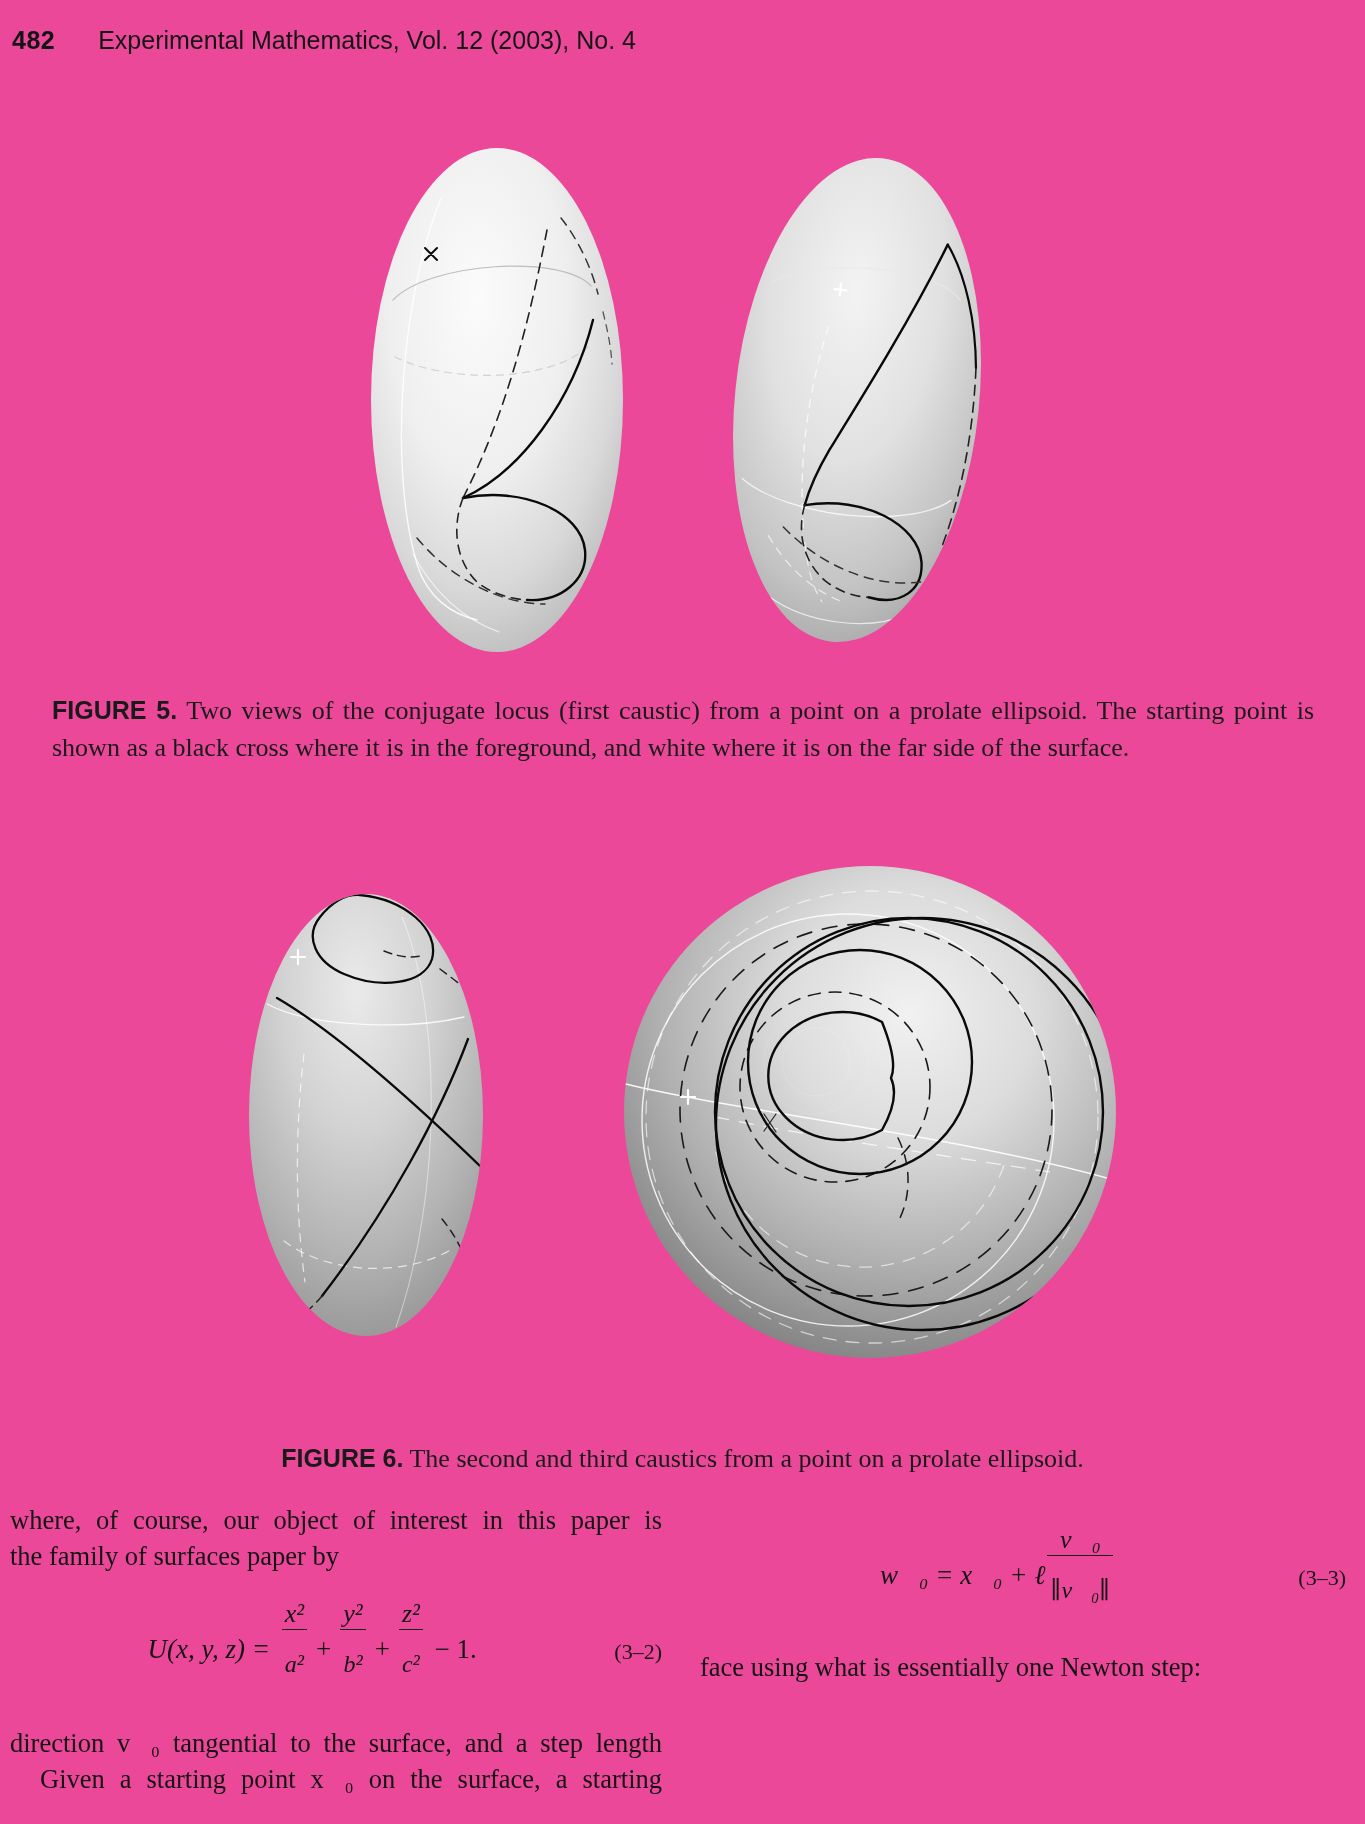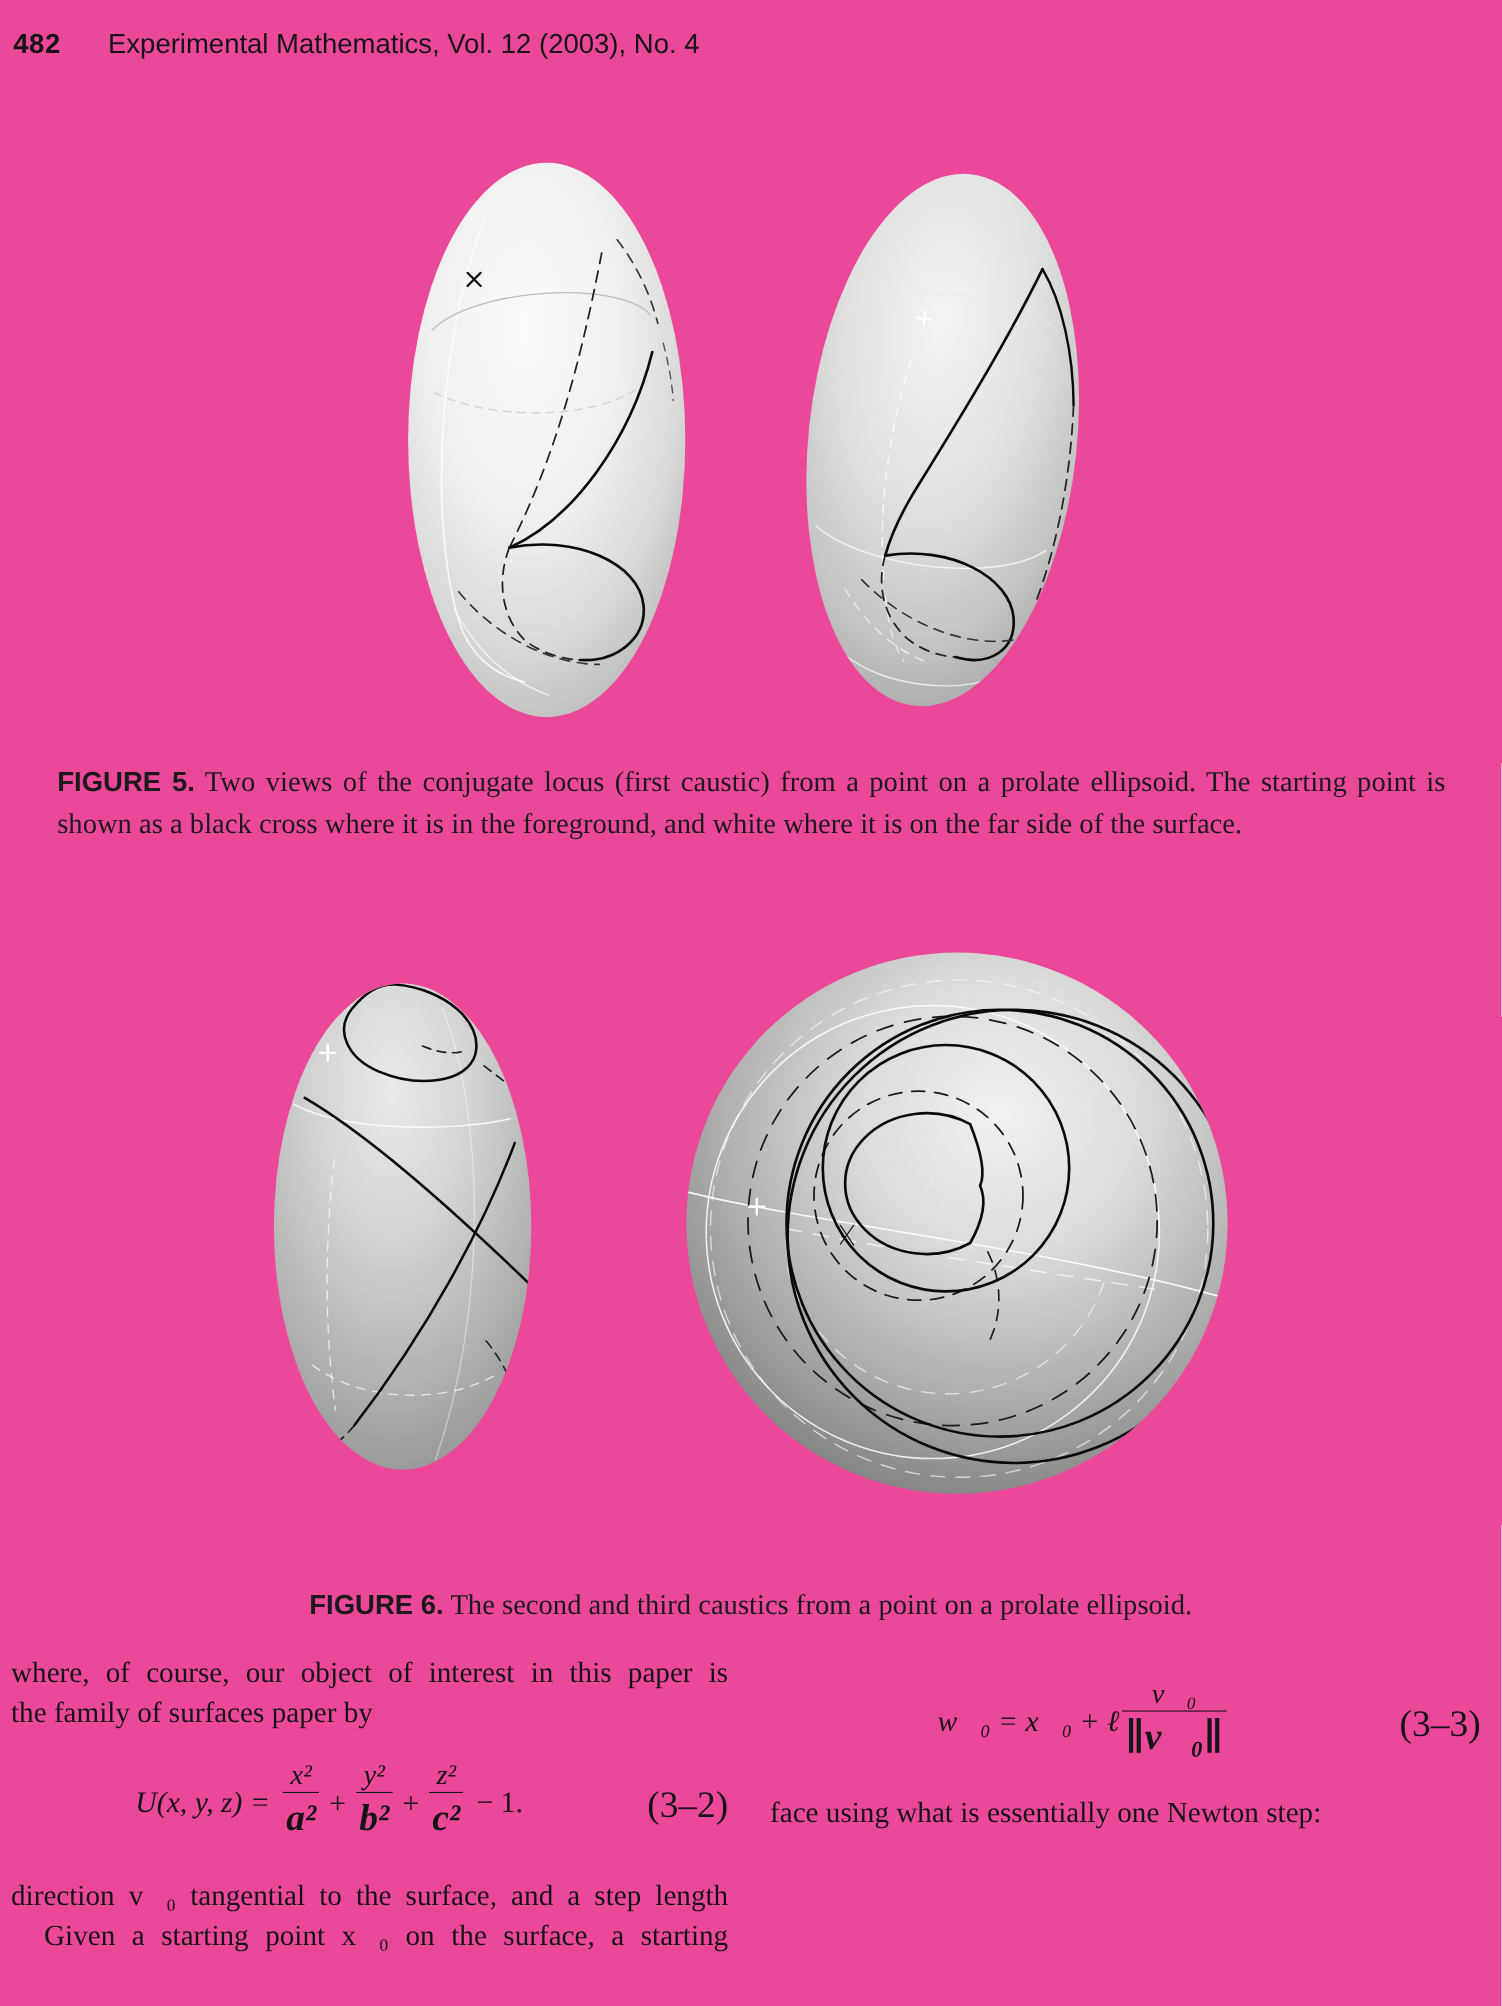--- a/index.html
+++ b/index.html
@@ -23,24 +23,24 @@
   .col{position:absolute;top:1502px;font-size:26.5px;line-height:36px;color:#141414;}
   #col-left{left:10px;width:652px;}
   #col-right{left:700px;width:646px;}
   .just{text-align:justify;text-align-last:justify;}
   .indent{text-indent:30px;}
   .it{font-style:italic;}
 
   
   .eqrow{display:flex;align-items:center;margin:20px 0 18px 0;}
   .eqcenter{flex:1;text-align:center;font-size:27px;}
-  .eqtag{font-size:34px;text-align:right;white-space:nowrap;}
+  .eqtag{font-size:22px;text-align:right;white-space:nowrap;}
   .frac{display:inline-block;vertical-align:middle;text-align:center;margin:0 5px;transform:translateY(-3px);}
   .frac .num{display:block;font-size:26px;line-height:30px;padding:0 3px;}
-  .frac .den{display:block;font-size:34px;line-height:32px;padding:8px 3px;border-top:1.6px solid #141414;font-weight:bold;}
+  .frac .den{display:block;font-size:24px;line-height:32px;padding:18px 3px;border-top:1.6px solid #141414;}
   .op{margin:0 4px;}
 
   .figsvg{position:absolute;}
   svg{display:block;}
 </style>
 </head>
 <body>
 
 <div id="page">
 

